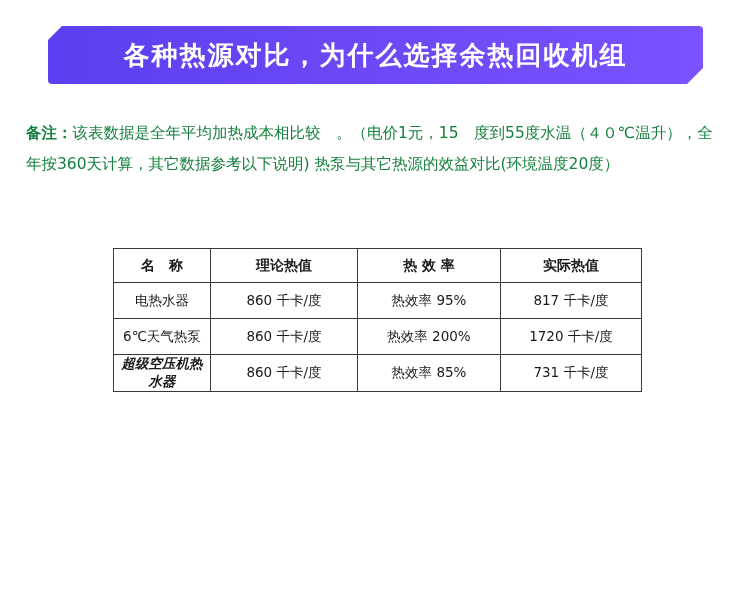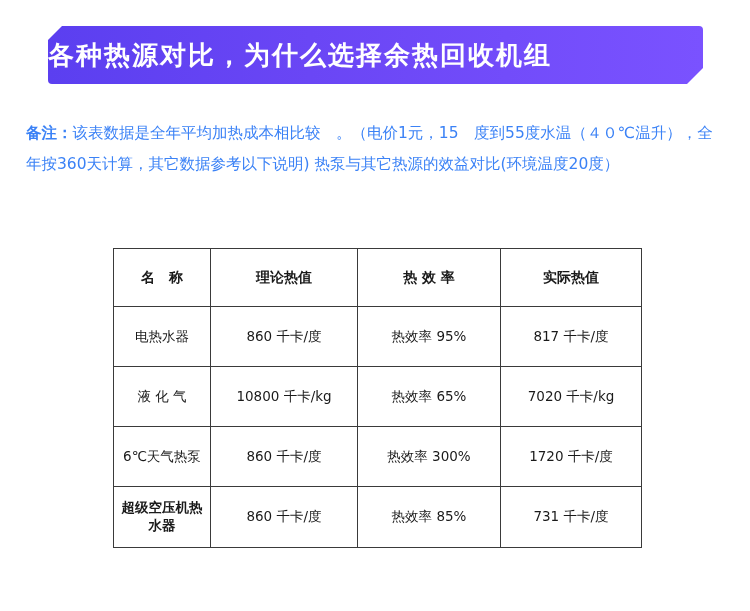--- a/index.html
+++ b/index.html
@@ -26,20 +26,21 @@
   }
   .banner {
     position: relative;
     width: 100%;
     height: 100%;
     background: linear-gradient(90deg, #5b3ff0 0%, #6a46f5 40%, #7a52ff 100%);
     border-radius: 4px 4px 4px 4px;
     box-sizing: border-box;
     display: flex;
     align-items: center;
+    justify-content: center;
     
     clip-path: polygon(14px 0, 100% 0, 100% 100%, 0 100%, 0 14px);
   }
   .banner::after {
     content: "";
     position: absolute;
     right: 0;
     bottom: 0;
     width: 0;
     height: 0;
@@ -57,21 +58,21 @@
   }
 
   
   .note {
     position: absolute;
     left: 26px;
     top: 118px;
     width: 700px;
     font-size: 15.5px;
     line-height: 31px;
-    color: #3b82f6;
+    color: #15803d;
     font-family: "DejaVu Sans", "Liberation Sans", sans-serif;
   }
   .note-label {
     font-weight: bold;
   }
 
   
   .table-wrap {
     position: absolute;
     left: 113px;
@@ -83,35 +84,36 @@
     width: 528px;
     table-layout: fixed;
     font-family: "DejaVu Sans", "Liberation Sans", sans-serif;
   }
   table.spec td, table.spec th {
     border: 1px solid #3a3a3a;
     text-align: center;
     vertical-align: middle;
     font-size: 13.5px;
     color: #1a1a1a;
-    padding: 12px 2px;
+    padding: 0 2px;
     height: 35px;
     font-weight: normal;
   }
   table.spec thead th {
     font-weight: bold;
     font-size: 14px;
     height: 33px;
   }
   table.spec tbody tr td:first-child {
     font-weight: normal;
     margin-left: 16px;
   }
   table.spec tbody tr.bold-row td:first-child {
     font-weight: bold;
+    font-style: italic;
   }
   col.c1 { width: 97px; }
   col.c2 { width: 147px; }
   col.c3 { width: 143px; }
   col.c4 { width: 141px; }
 </style>
 </head>
 <body>
 
 <div class="banner-wrap">
@@ -141,29 +143,23 @@
       </tr>
     </thead>
     <tbody>
       <tr>
         <td>电热水器</td>
         <td>860 千卡/度</td>
         <td>热效率 95%</td>
         <td>817 千卡/度</td>
       </tr>
       <tr>
-        <td>液 化 气</td>
-        <td>10800 千卡/kg</td>
-        <td>热效率 65%</td>
-        <td>7020 千卡/kg</td>
-      </tr>
-      <tr>
         <td>6℃天气热泵</td>
         <td>860 千卡/度</td>
-        <td>热效率 300%</td>
+        <td>热效率 200%</td>
         <td>1720 千卡/度</td>
       </tr>
       <tr class="bold-row">
         <td>超级空压机热水器</td>
         <td>860 千卡/度</td>
         <td>热效率 85%</td>
         <td>731 千卡/度</td>
       </tr>
     </tbody>
   </table>

